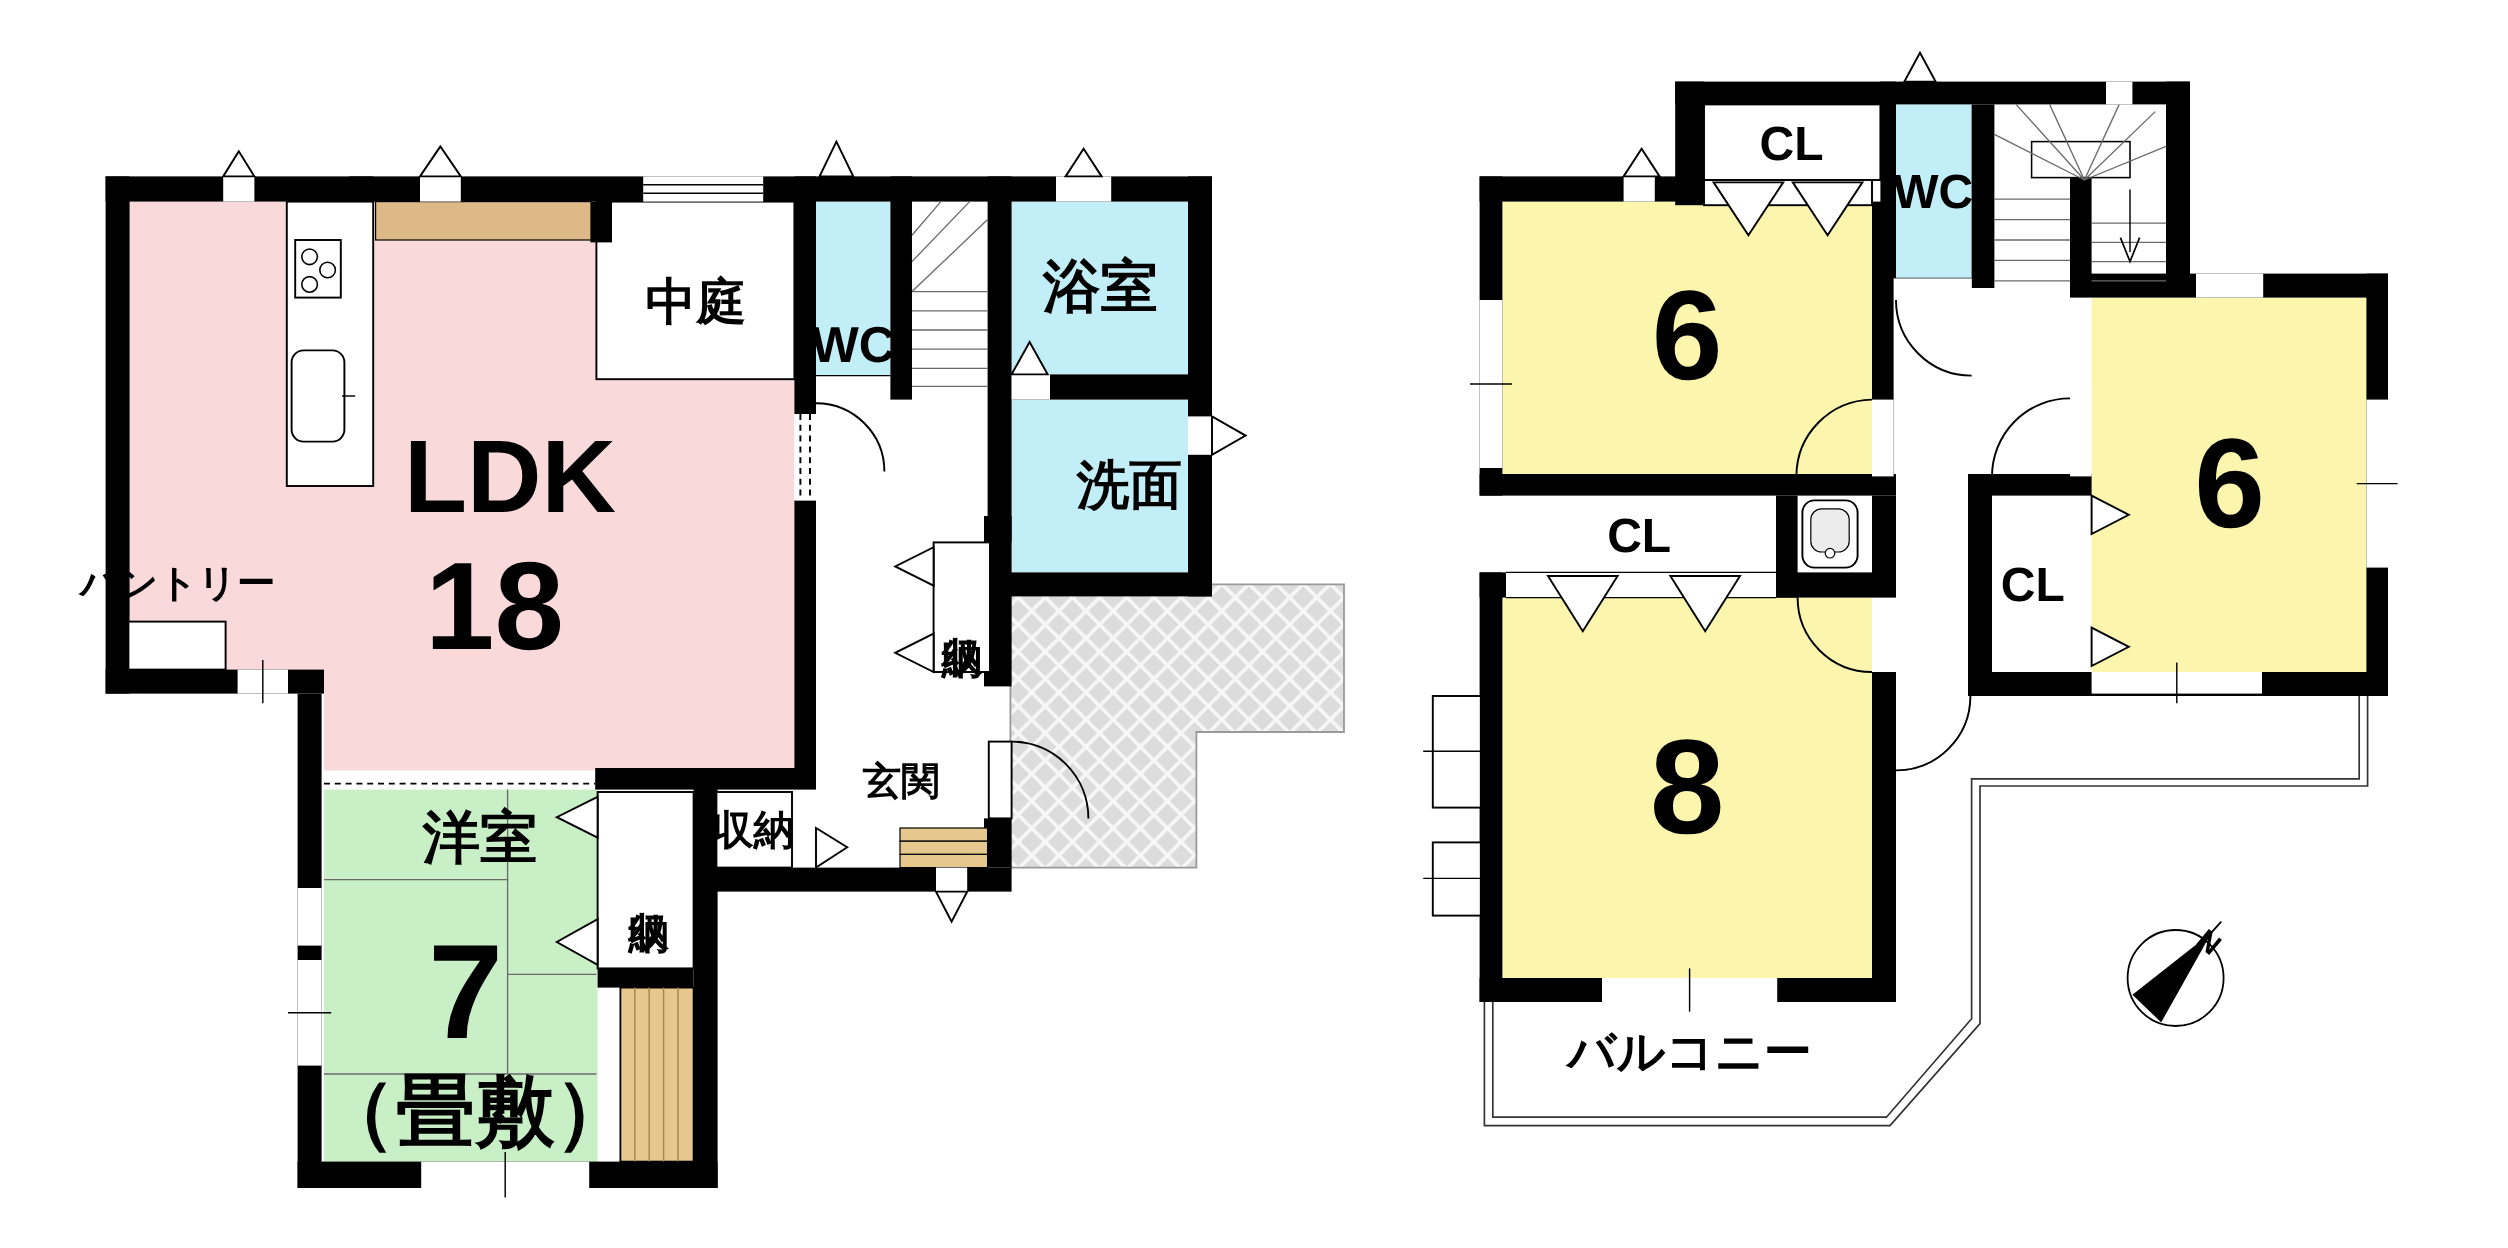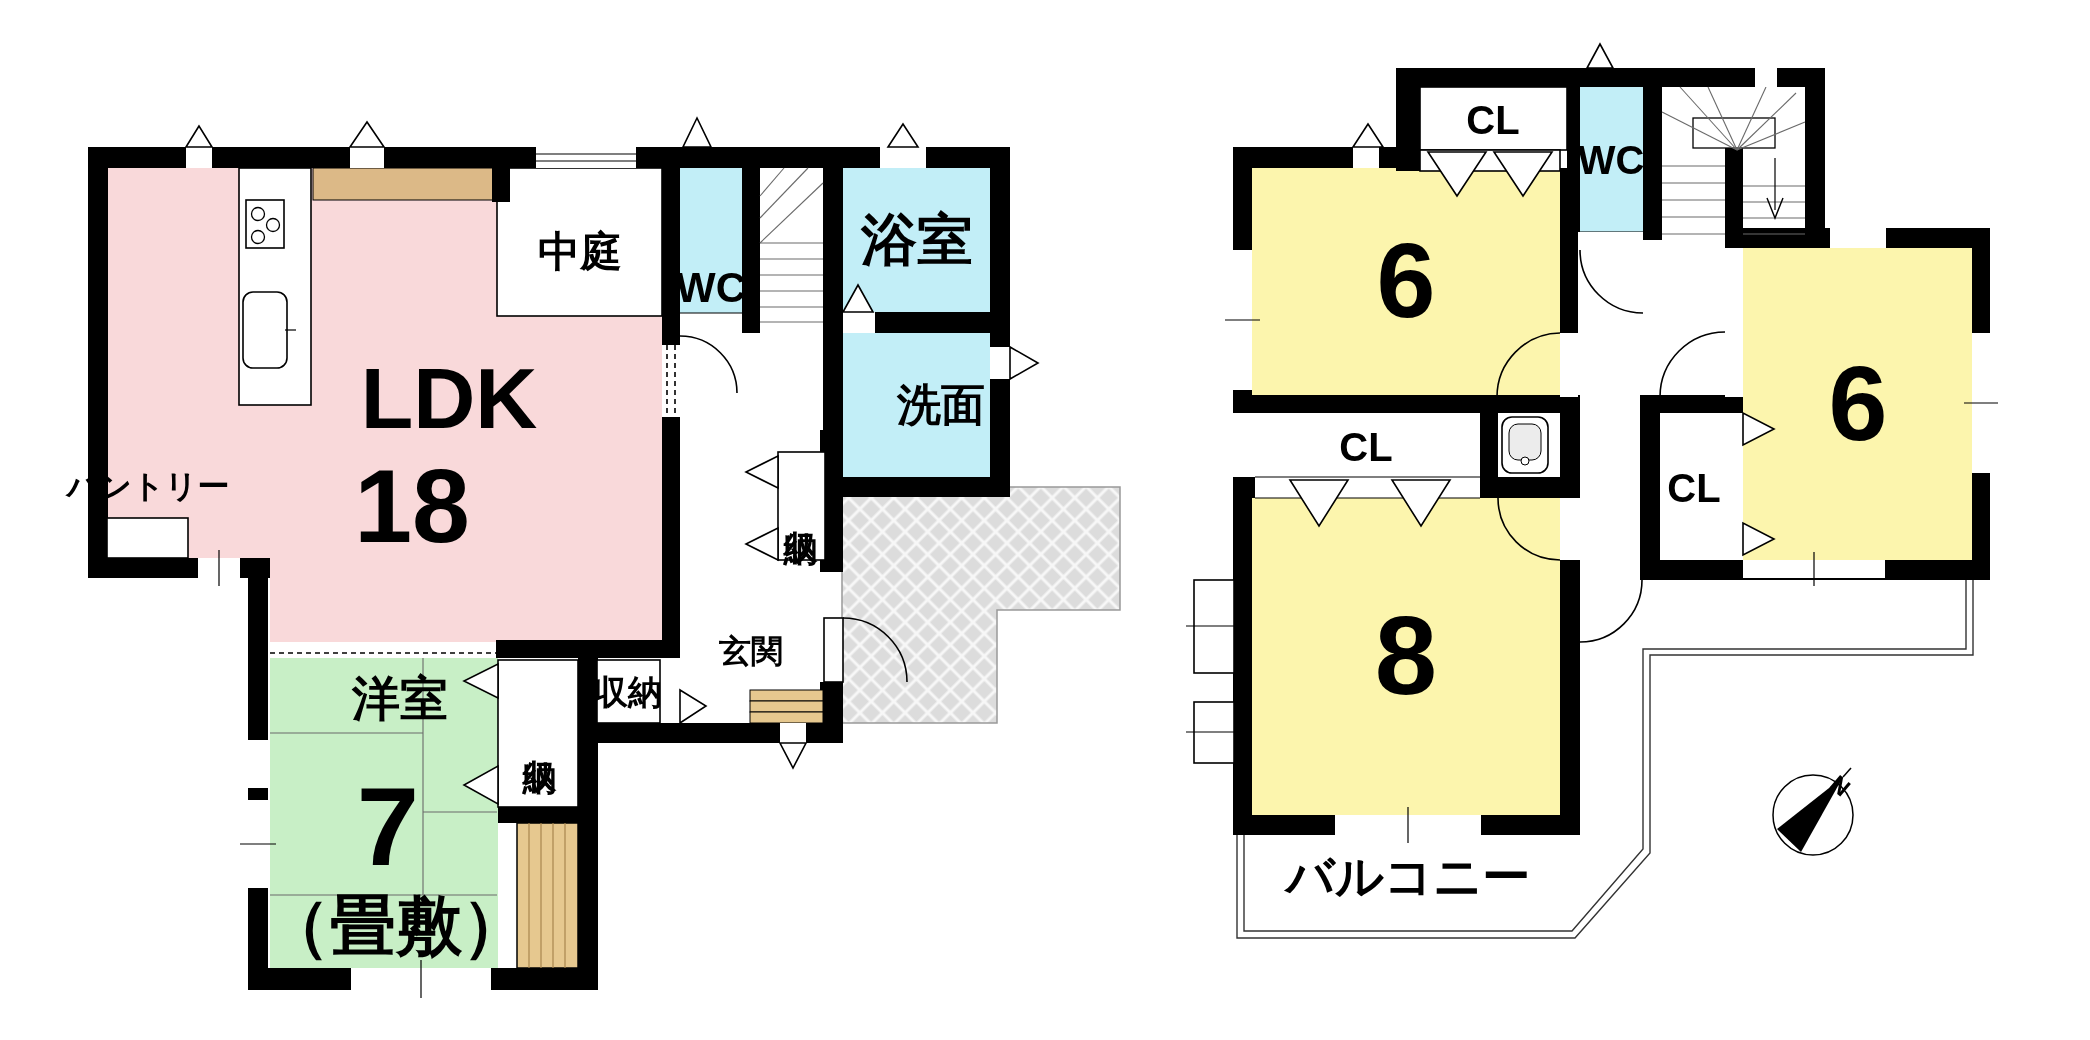--- a/index.html
+++ b/index.html
@@ -272,38 +272,38 @@
 
     <g>
       <circle cx="1813" cy="815" r="40" fill="#fff" stroke="#000" stroke-width="1.5"></circle>
       <polygon points="1843,777 1777,829 1801,852" fill="#000"></polygon>
       <line x1="1843" y1="777" x2="1851" y2="768" stroke="#000" stroke-width="1.5"></line>
     </g>
   </g>
 </svg>
 
 <div>
-  <div class="lbl" style="left:425px;top:398px;font-size:86px;margin-left:24px;">LDK</div>
+  <div class="lbl" style="left:425px;top:398px;font-size:86px;">LDK</div>
   <div class="lbl" style="left:412px;top:506px;font-size:104px;">18</div>
   <div class="lbl" style="left:580px;top:252px;font-size:42px;">中庭</div>
   <div class="lbl" style="left:711px;top:288px;font-size:42px;">WC</div>
-  <div class="lbl" style="left:917px;top:240px;font-size:56px;">浴室</div>
+  <div class="lbl" style="left:917px;top:240px;font-size:48px;">浴室</div>
   <div class="lbl" style="left:917px;top:405px;font-size:44px;margin-left:24px;">洗面</div>
   <div class="lbl v" style="left:801px;top:506px;font-size:34px;">収納</div>
   <div class="lbl" style="left:751px;top:651px;font-size:32px;">玄関</div>
   <div class="lbl" style="left:628px;top:692px;font-size:34px;">収納</div>
   <div class="lbl v" style="left:540px;top:735px;font-size:34px;">収納</div>
   <div class="lbl" style="left:148px;top:486px;font-size:32px;">パントリー</div>
   <div class="lbl" style="left:400px;top:699px;font-size:48px;">洋室</div>
   <div class="lbl" style="left:388px;top:827px;font-size:112px;">7</div>
   <div class="lbl" style="left:396px;top:925px;font-size:66px;">（畳敷）</div>
 
   <div class="lbl" style="left:1493px;top:120px;font-size:40px;">CL</div>
   <div class="lbl" style="left:1611px;top:160px;font-size:40px;">WC</div>
   <div class="lbl" style="left:1406px;top:280px;font-size:106px;">6</div>
   <div class="lbl" style="left:1858px;top:403px;font-size:106px;">6</div>
   <div class="lbl" style="left:1366px;top:447px;font-size:40px;">CL</div>
   <div class="lbl" style="left:1694px;top:488px;font-size:40px;">CL</div>
   <div class="lbl" style="left:1406px;top:656px;font-size:112px;">8</div>
-  <div class="lbl" style="left:1408px;top:877px;font-size:48px;">バルコニー</div>
+  <div class="lbl" style="left:1408px;top:877px;font-size:40px;">バルコニー</div>
   <div class="lbl rot" style="left:1840px;top:786px;font-size:24px;">N</div>
 </div>
 </div>
 
 </body></html>

